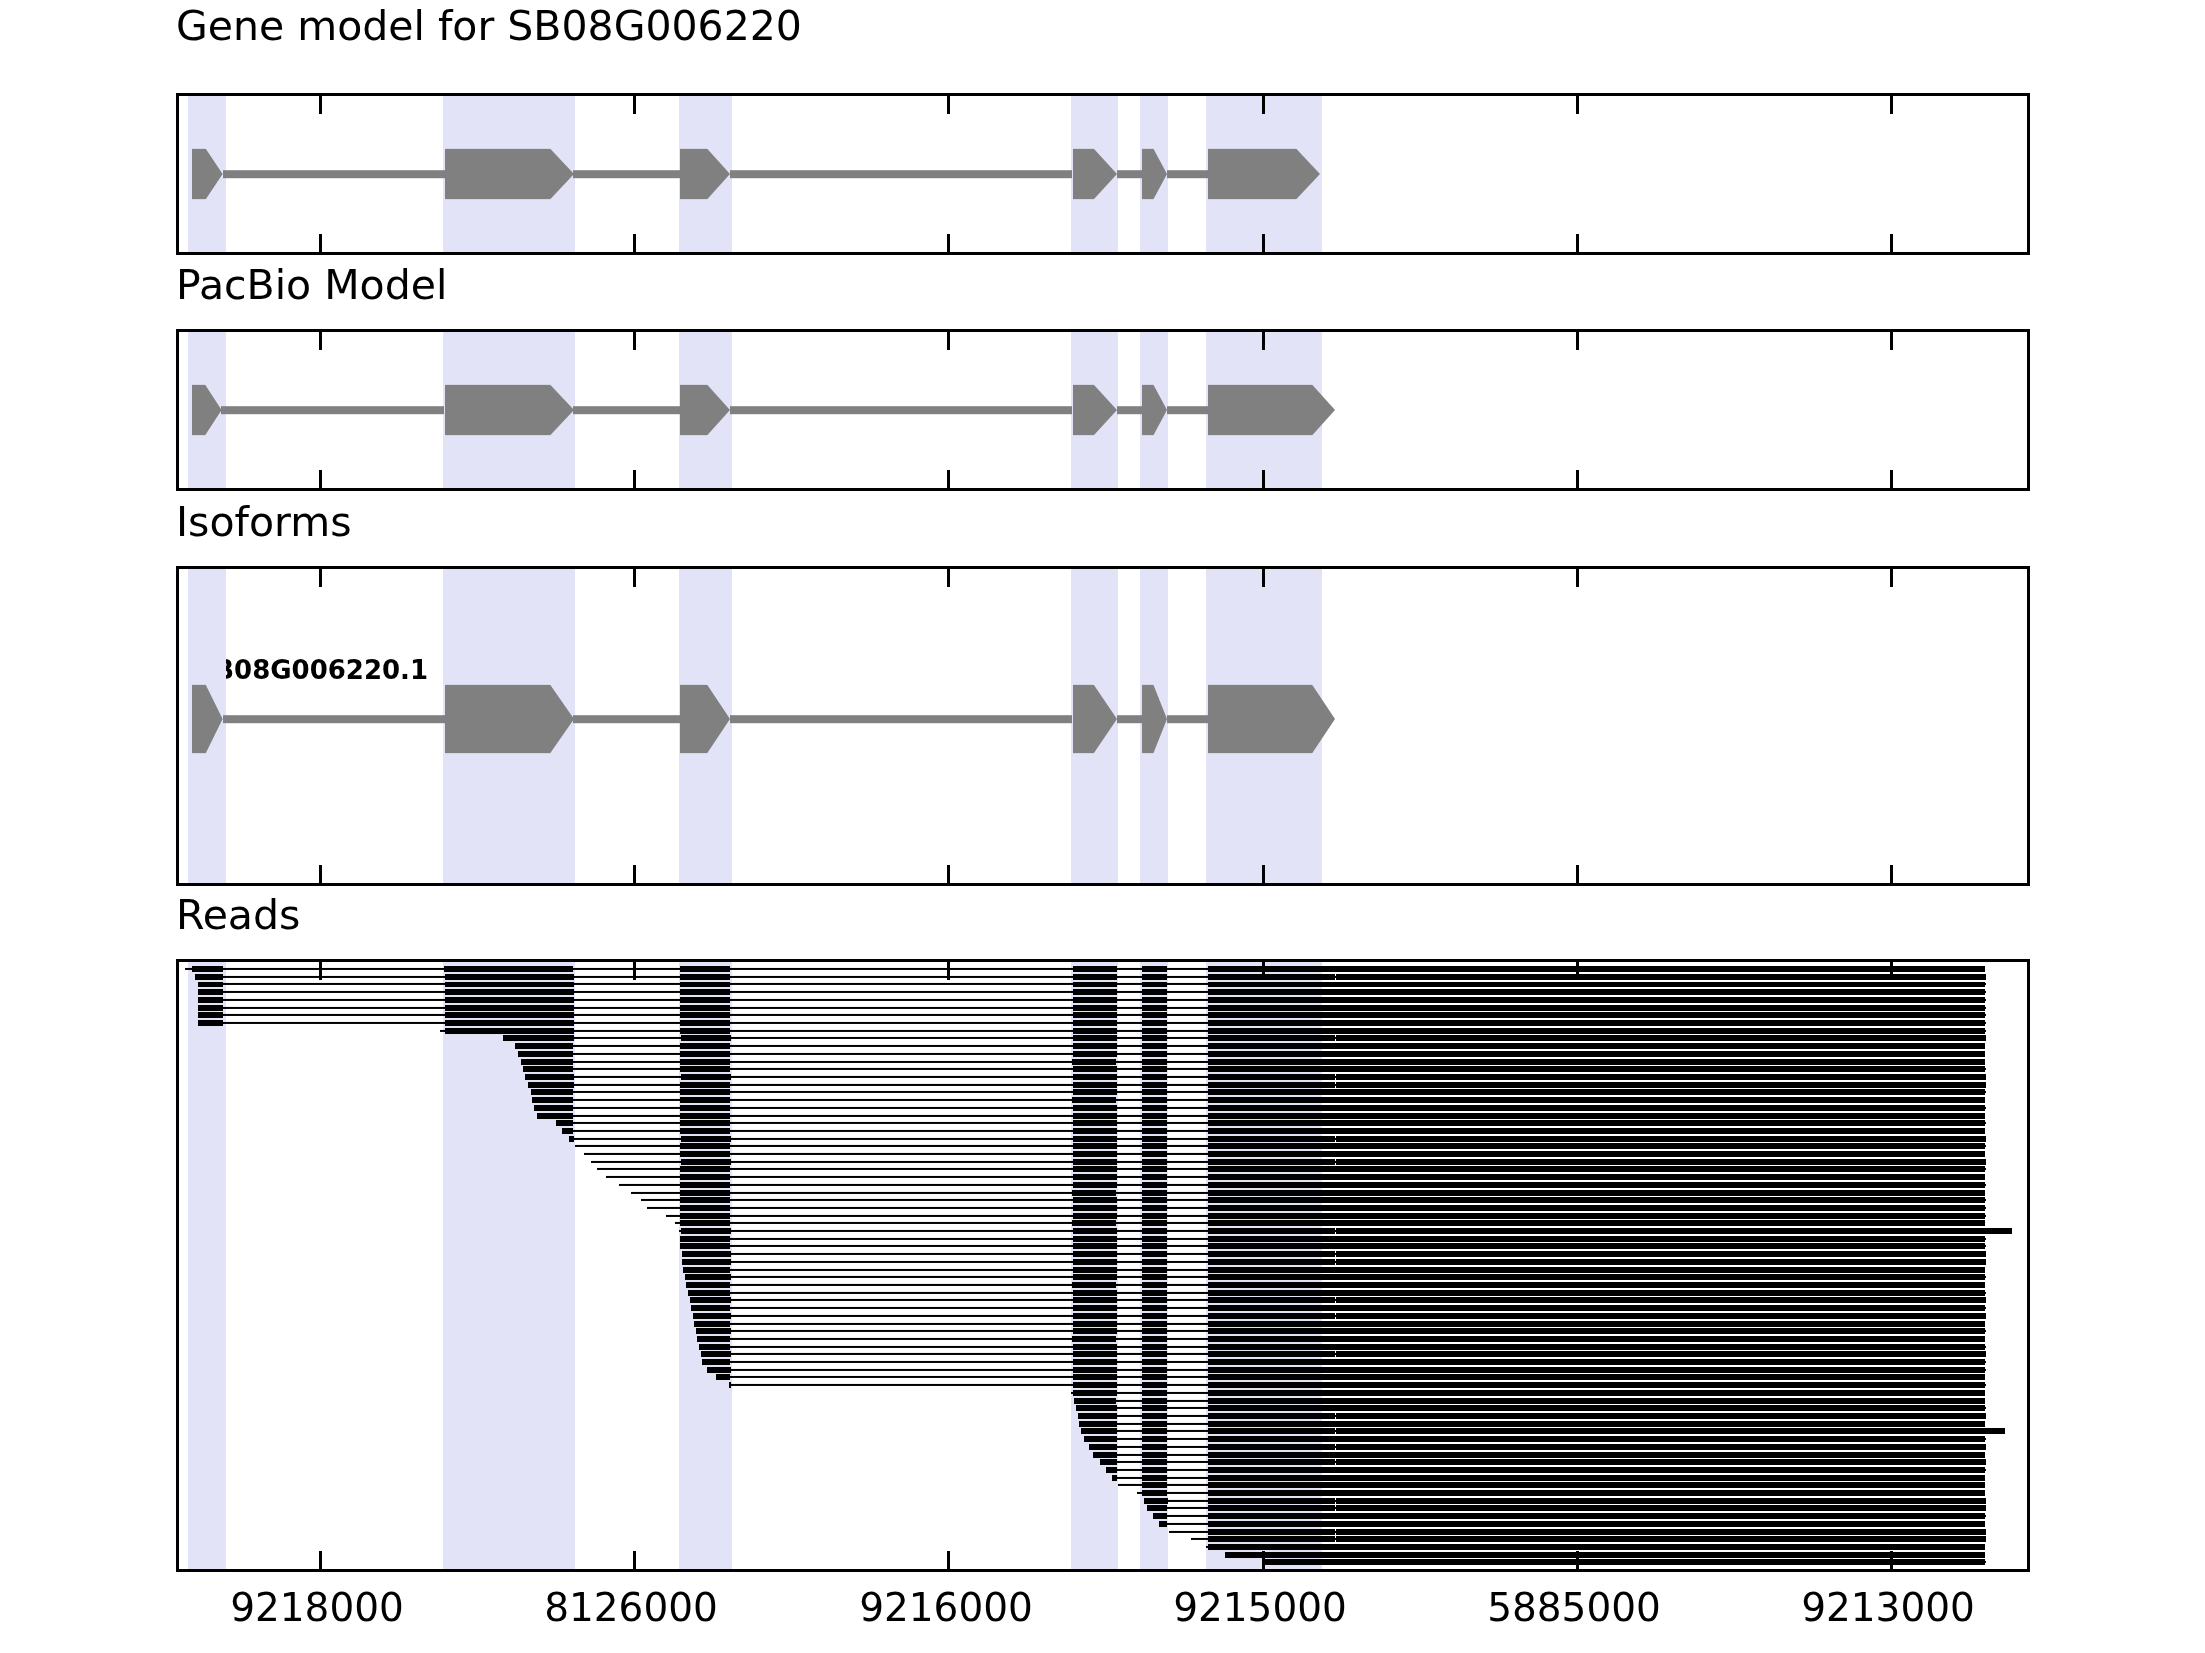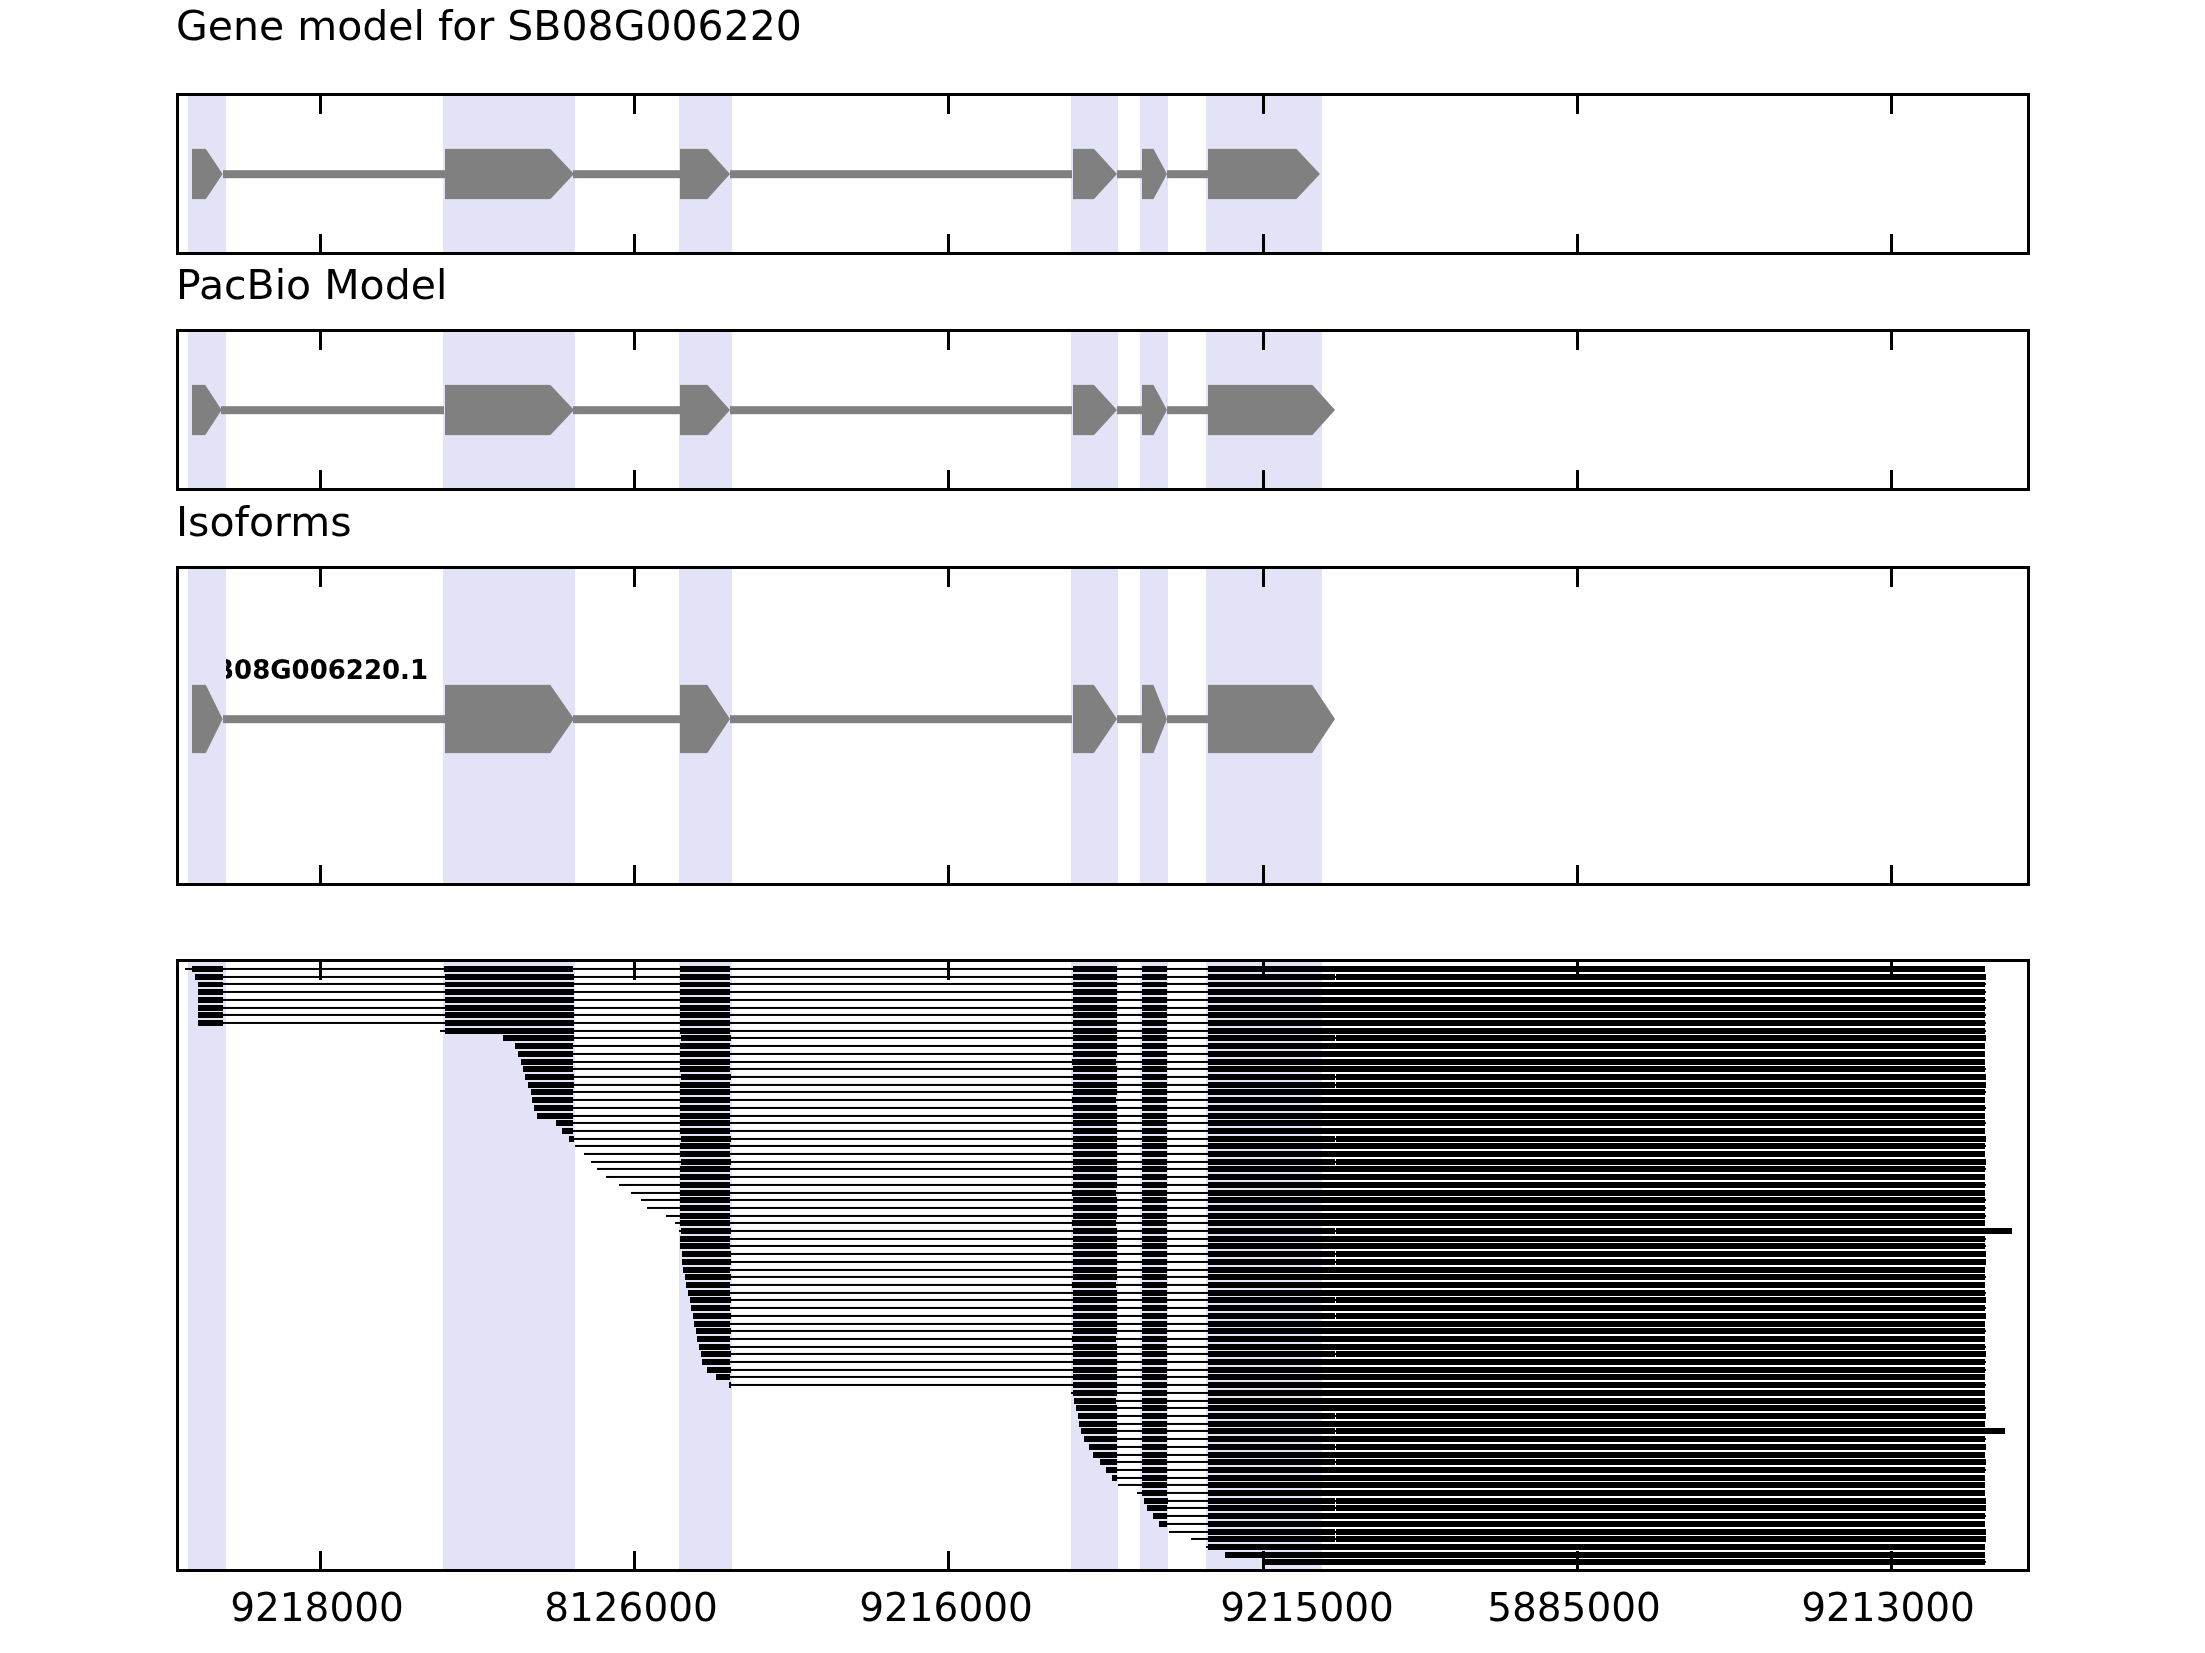--- a/index.html
+++ b/index.html
@@ -206,20 +206,21 @@
         <div class="intron" style="left: 988px; width: 41px; top: 150px; background: rgb(128, 128, 128);"></div>
         <div class="exon" style="left: 12.6px; width: 31px; height: 69px; top: 150px; background: rgb(128, 128, 128); clip-path: polygon(0px 0px, 14px 0px, 31px 50%, 14px 100%, 0px 100%);"></div>
         <div class="exon" style="left: 266px; width: 129px; height: 69px; top: 150px; background: rgb(128, 128, 128); clip-path: polygon(0px 0px, 105px 0px, 129px 50%, 105px 100%, 0px 100%);"></div>
         <div class="exon" style="left: 501px; width: 50px; height: 69px; top: 150px; background: rgb(128, 128, 128); clip-path: polygon(0px 0px, 27px 0px, 50px 50%, 27px 100%, 0px 100%);"></div>
         <div class="exon" style="left: 894px; width: 44px; height: 69px; top: 150px; background: rgb(128, 128, 128); clip-path: polygon(0px 0px, 20.6px 0px, 44px 50%, 20.6px 100%, 0px 100%);"></div>
         <div class="exon" style="left: 963px; width: 25px; height: 69px; top: 150px; background: rgb(128, 128, 128); clip-path: polygon(0px 0px, 11.3px 0px, 25px 50%, 11.3px 100%, 0px 100%);"></div>
         <div class="exon" style="left: 1029px; width: 127px; height: 69px; top: 150px; background: rgb(128, 128, 128); clip-path: polygon(0px 0px, 104px 0px, 127px 50%, 104px 100%, 0px 100%);"></div>
       </div>
   </div>
 
+  <div class="panel-title" id="title-reads" style="left:176px;top:895px;">Reads</div>
 
   <div class="panel" id="panel-reads" style="left:176px;top:959px;width:1854px;height:613px;">
     <div class="plotarea" id="area-reads">
         <div class="band" style="left: 9.4px; width: 38px; background: rgb(227, 227, 248);"></div>
         <div class="band" style="left: 264px; width: 132px; background: rgb(227, 227, 248);"></div>
         <div class="band" style="left: 500px; width: 53px; background: rgb(227, 227, 248);"></div>
         <div class="band" style="left: 892px; width: 47px; background: rgb(227, 227, 248);"></div>
         <div class="band" style="left: 961px; width: 28px; background: rgb(227, 227, 248);"></div>
         <div class="band" style="left: 1027px; width: 116px; background: rgb(227, 227, 248);"></div>
         <div class="tick-top" style="left: 140px; background: rgb(0, 0, 0);"></div>
@@ -850,19 +851,19 @@
           <div class="rblock" style="left: 0px; width: 72px; background: rgb(0, 0, 0);"></div>
           <div class="rblock" style="left: 72px; width: 650px; background: rgb(0, 0, 0);"></div>
         </div>
       </div>
   </div>
 
   <div id="xticks">
       <div class="xtick-label" style="left: 317px; top: 1585px; color: rgb(0, 0, 0);">9218000</div>
       <div class="xtick-label" style="left: 631px; top: 1585px; color: rgb(0, 0, 0);">8126000</div>
       <div class="xtick-label" style="left: 946px; top: 1585px; color: rgb(0, 0, 0);">9216000</div>
-      <div class="xtick-label" style="left: 1260px; top: 1585px; color: rgb(0, 0, 0); margin-left: 47px;">9215000</div>
+      <div class="xtick-label" style="left: 1260px; top: 1585px; color: rgb(0, 0, 0);">9215000</div>
       <div class="xtick-label" style="left: 1574px; top: 1585px; color: rgb(0, 0, 0);">5885000</div>
       <div class="xtick-label" style="left: 1888px; top: 1585px; color: rgb(0, 0, 0);">9213000</div>
     </div>
 
 </div>
 
 
 </body></html>

